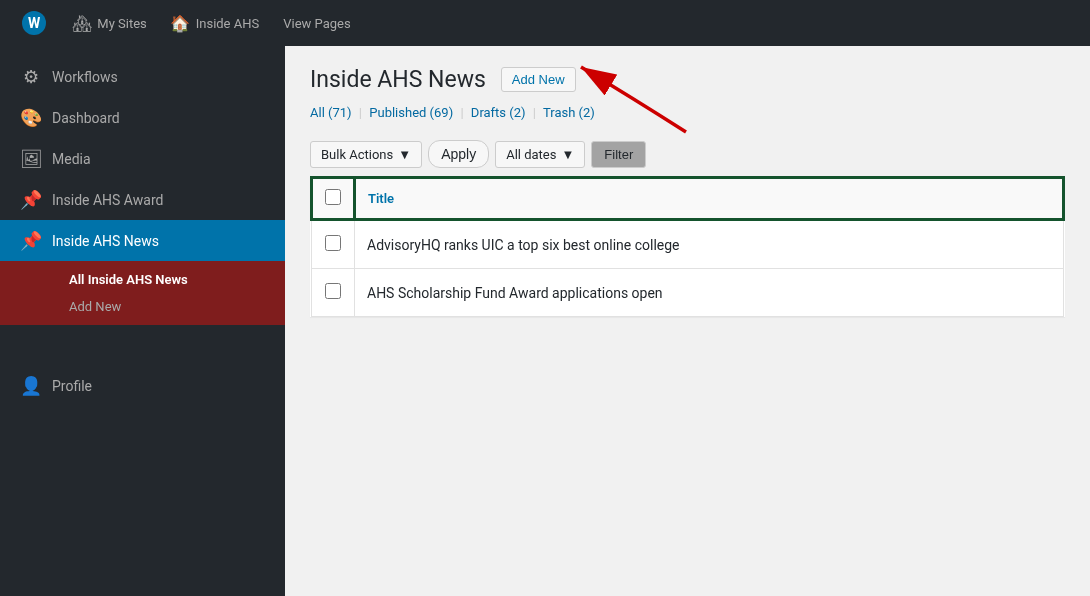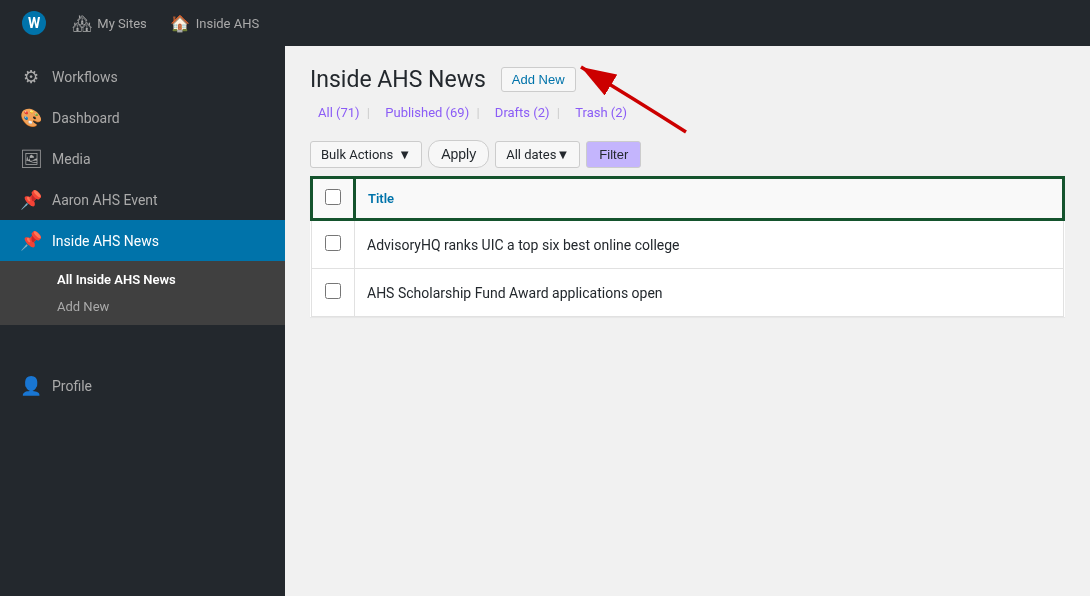--- a/index.html
+++ b/index.html
@@ -63,22 +63,22 @@
       cursor: pointer;
       font-size: 14px;
     }
     .sidebar-item.active {
       background: #0073aa;
       color: #fff;
     }
     .sidebar-icon { font-size: 18px; width: 22px; text-align: center; }
 
     .sidebar-submenu {
-      background: #404040;
-      padding: 5px 0;
+      background: #7f1d1d;
+      padding: 5px 12px;
     }
     .sidebar-submenu-item {
       display: block;
       color: #aaa;
       padding: 6px 15px 6px 57px;
       cursor: pointer;
       font-size: 13px;
     }
     .sidebar-submenu-item.active-sub { color: #fff; font-weight: 600; }
 
@@ -110,24 +110,23 @@
       cursor: pointer;
       white-space: nowrap;
     }
 
     .filter-links {
       margin-bottom: 12px;
       color: #555;
       font-size: 13px;
     }
     .filter-links a {
-      color: #8b5cf6;
+      color: #0369a1;
       text-decoration: none;
       cursor: pointer;
-      margin-left: 8px;
     }
     .filter-links .sep { color: #ccc; margin: 0 4px; }
 
     .toolbar {
       display: flex;
       align-items: center;
       gap: 6px;
       margin-bottom: 0;
       padding: 8px 0;
     }
@@ -155,26 +154,27 @@
     .dates-select {
       padding: 5px 10px;
       border: 1px solid #ccc;
       border-radius: 3px;
       background: #f7f7f7;
       font-size: 13px;
       color: #23282d;
       cursor: pointer;
       display: flex;
       align-items: center;
+      gap: 5px;
     }
     .filter-btn {
       padding: 5px 12px;
       border: 1px solid #ccc;
       border-radius: 3px;
-      background: #c4b5fd;
+      background: #a3a3a3;
       font-size: 13px;
       color: #23282d;
       cursor: pointer;
     }
 
     
     .posts-table {
       width: 100%;
       border-collapse: collapse;
       background: #fff;
@@ -225,40 +225,43 @@
     <div class="wp-icon">W</div>
   </div>
   <div class="admin-bar-item">
     <span class="house-icon">🏘</span>
     <span>My Sites</span>
   </div>
   <div class="admin-bar-item">
     <span class="house-icon">🏠</span>
     <span>Inside AHS</span>
   </div>
+  <div class="admin-bar-item">
+    <span>View Pages</span>
+  </div>
 </div>
 
 <div class="layout">
 
   <div class="sidebar">
     <div class="sidebar-item">
       <span class="sidebar-icon">⚙</span>
       <span>Workflows</span>
     </div>
     <div class="sidebar-item">
       <span class="sidebar-icon">🎨</span>
       <span>Dashboard</span>
     </div>
     <div class="sidebar-item">
       <span class="sidebar-icon">🖼</span>
       <span>Media</span>
     </div>
     <div class="sidebar-item">
       <span class="sidebar-icon">📌</span>
-      <span>Aaron AHS Event</span>
+      <span>Inside AHS Award</span>
     </div>
     <div class="sidebar-item active">
       <span class="sidebar-icon">📌</span>
       <span>Inside AHS News</span>
     </div>
     <div class="sidebar-submenu">
       <div class="sidebar-submenu-item active-sub">
         <span>All Inside AHS News</span>
       </div>
       <div class="sidebar-submenu-item">

